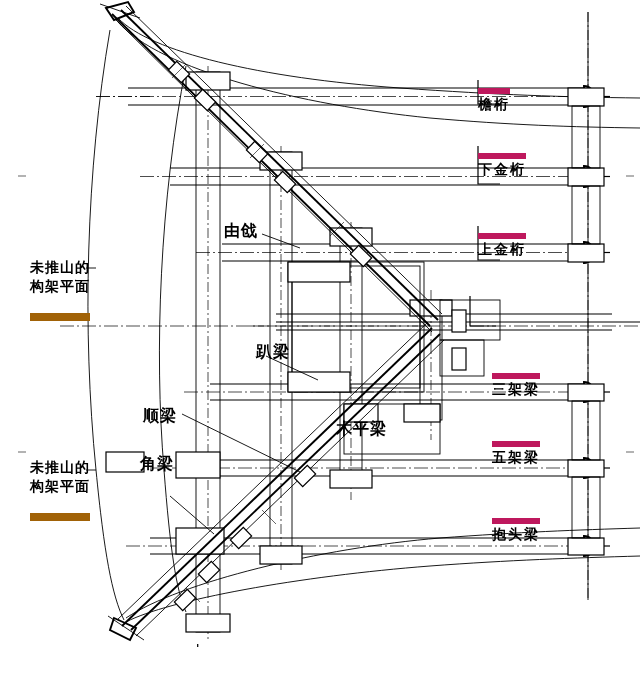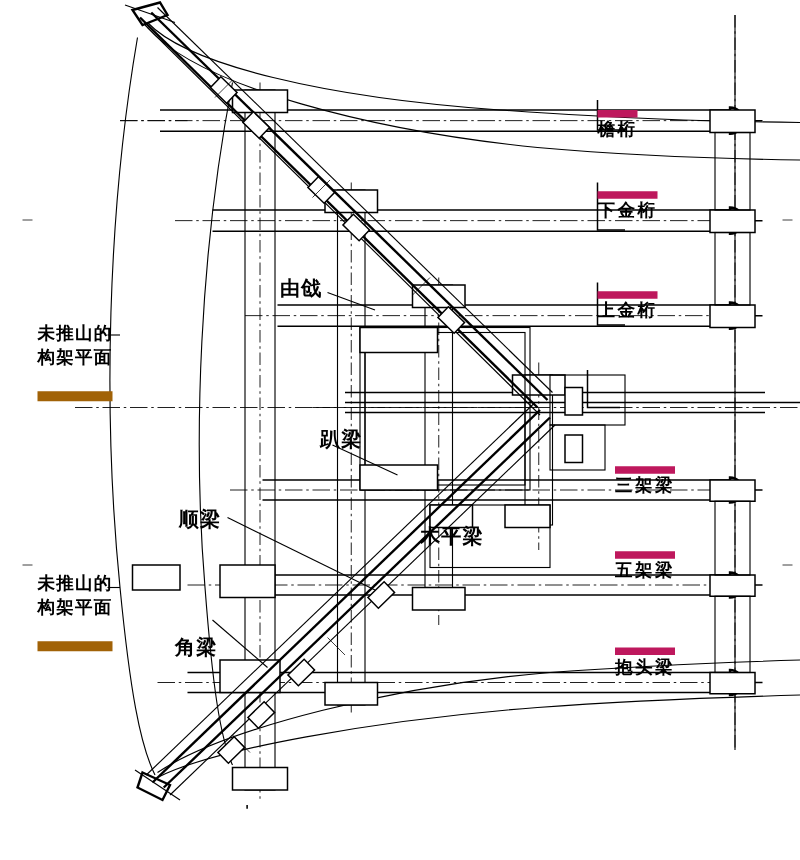--- a/index.html
+++ b/index.html
@@ -346,21 +346,21 @@
   </div>
 
   <div class="lbl inner" style="left:225px; top:341px;margin-left:31px;">
     <span>趴梁</span>
   </div>
 
   <div class="lbl inner" style="left:143px; top:405px;text-align:center;">
     <span>顺梁</span>
   </div>
 
-  <div class="lbl inner" style="left:140px; top:507px;text-align:right;">
+  <div class="lbl inner" style="left:140px; top:453px;text-align:right;">
     <span>角梁</span>
   </div>
 
   <div class="lbl inner" style="left:336px; top:418px;">
     <span>木平梁</span>
   </div>
 
   <div class="caption">
     <span class="dot">'</span>
   </div>

